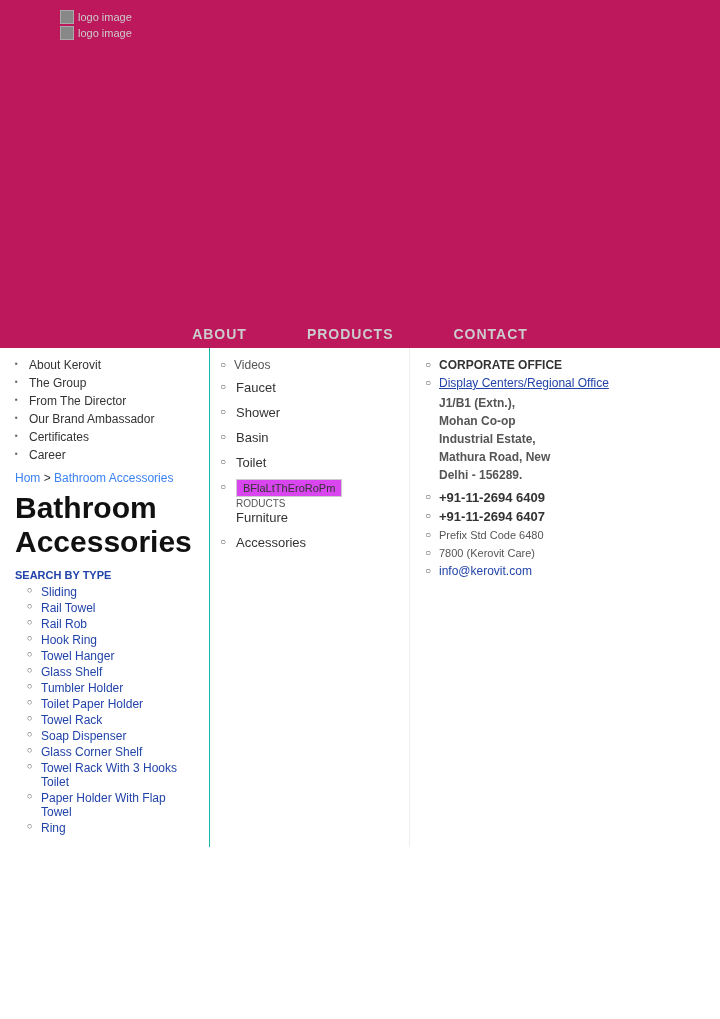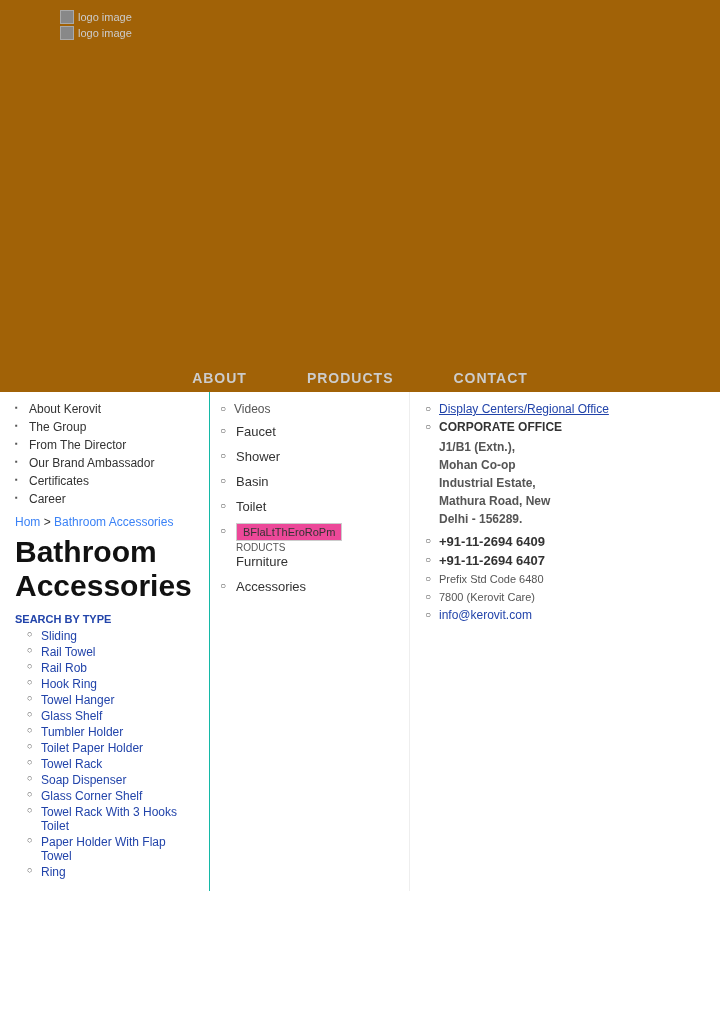--- a/index.html
+++ b/index.html
@@ -6,23 +6,23 @@
     body {
       font-family: Arial, sans-serif;
       font-size: 13px;
       color: #333;
       width: 720px;
       background: #fff;
     }
 
     
     .hero {
-      background: #a16207;
+      background: #be185d;
       width: 100%;
-      height: 392px;
+      height: 348px;
       position: relative;
     }
     .hero-logo {
       position: absolute;
       top: 10px;
       left: 60px;
     }
     .logo-line {
       display: flex;
       align-items: center;
@@ -212,21 +212,21 @@
     }
     .products-menu > li::before {
       content: '○';
       position: absolute;
       left: 0;
       top: 1px;
       font-size: 10px;
       color: #555;
     }
     .featured-box {
-      background: #ec4899;
+      background: #d946ef;
       border: 1px solid #ccc;
       padding: 2px 6px;
       font-size: 11px;
       color: #333;
       display: inline;
     }
     .products-label {
       font-size: 10px;
       color: #555;
     }
@@ -374,25 +374,25 @@
         <span>Furniture</span>
       </li>
       <li>Accessories</li>
     </ul>
 
   </div>
 
   <div class="right-col">
 
     <div class="contact-item">
+      <span class="contact-bold">CORPORATE OFFICE</span>
+    </div>
+
+    <div class="contact-item">
       <a href="#" class="contact-link">Display Centers/Regional Office</a>
-    </div>
-
-    <div class="contact-item">
-      <span class="contact-bold">CORPORATE OFFICE</span>
     </div>
 
     <div class="contact-address">
       <span>J1/B1 (Extn.),</span><br>
       <span>Mohan Co-op</span><br>
       <span>Industrial Estate,</span><br>
       <span>Mathura Road, New</span><br>
       <span>Delhi - 156289.</span>
     </div>
 

